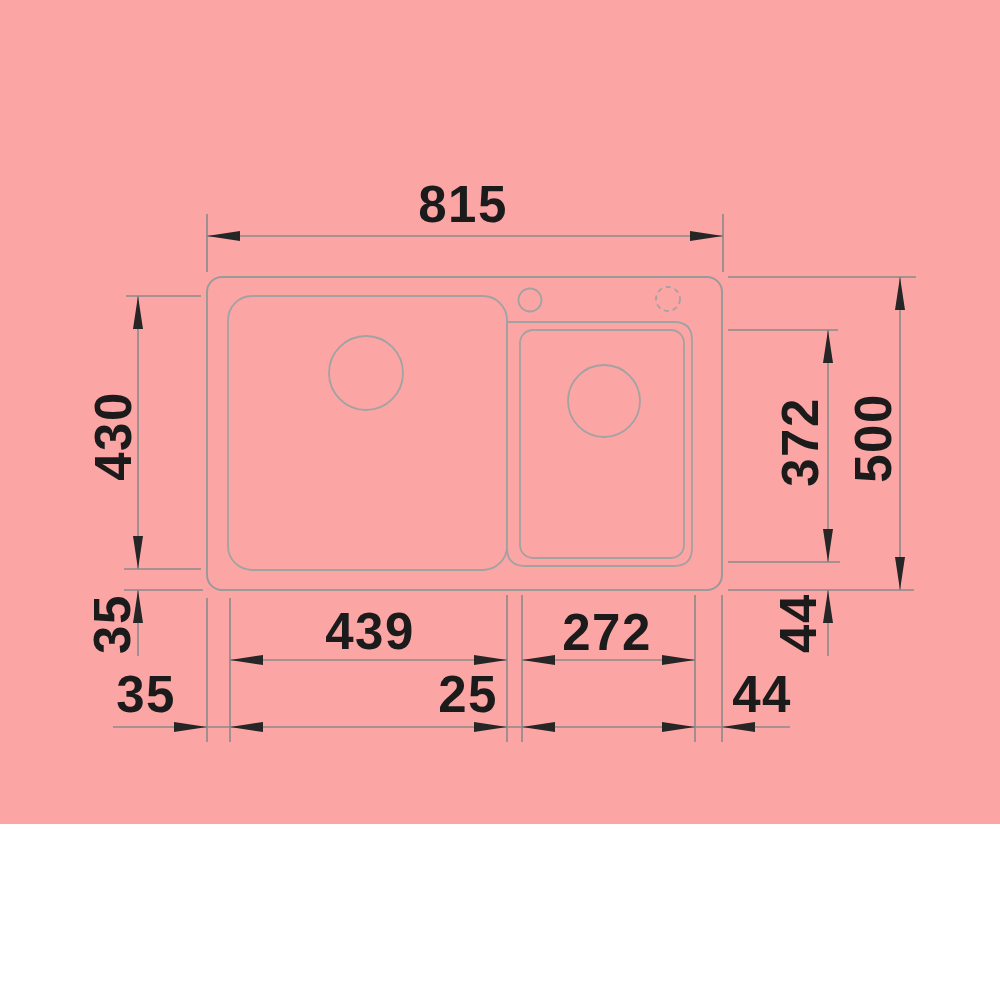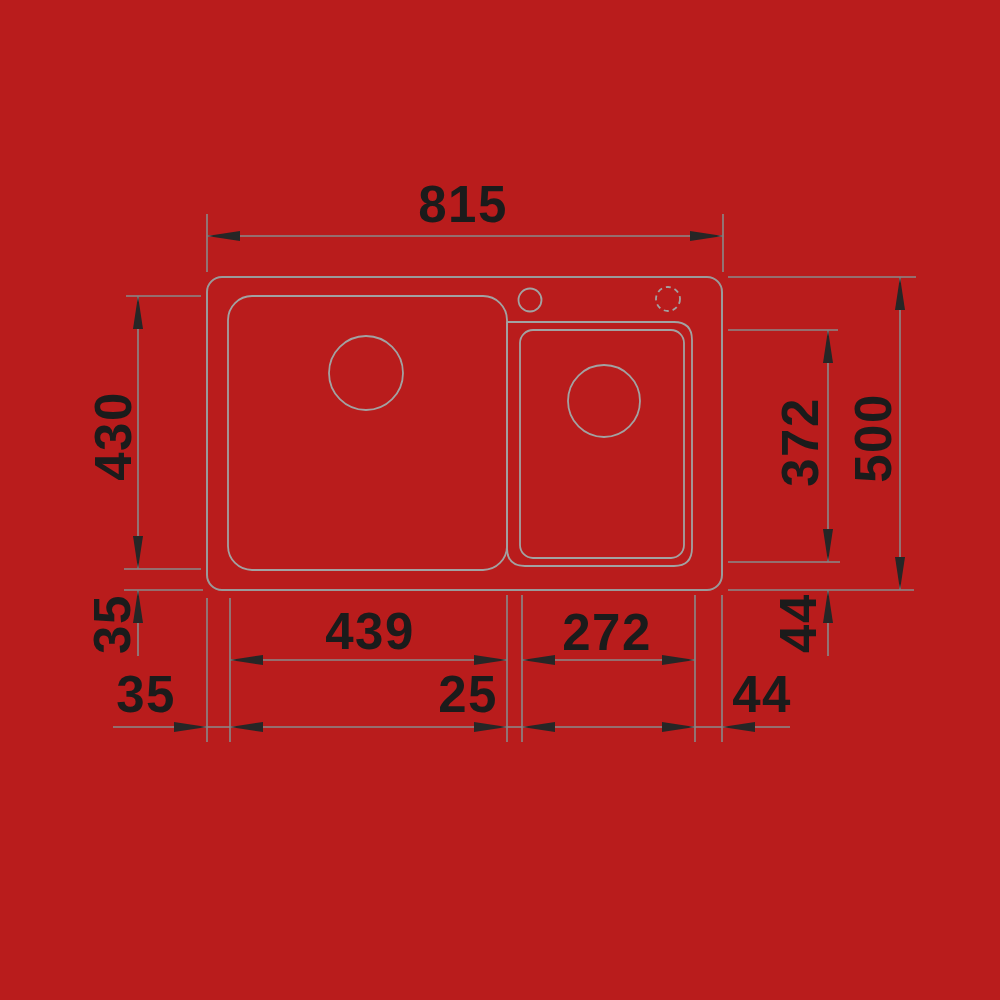--- a/index.html
+++ b/index.html
@@ -1,16 +1,16 @@
 <!DOCTYPE html>
 <html><head>
 <meta charset="utf-8">
 <style>
   html,body{margin:0;padding:0;background:#ffffff;}
-  .stage{position:relative;width:1000px;height:1000px;background:#b91c1c;overflow:hidden;}
+  .stage{position:relative;width:1000px;height:824px;background:#fca5a5;overflow:hidden;}
   svg{display:block;}
   .outline{fill:none;stroke:#9a9a9a;stroke-width:2;}
   .outline-thin{fill:none;stroke:#a2a2a2;stroke-width:1.8;}
   .dimline{fill:none;stroke:#8a8a8a;stroke-width:1.6;}
   .arrow{fill:#262626;stroke:none;}
   .dimtext{font-family:"Liberation Sans",sans-serif;font-weight:bold;font-size:51px;
            fill:#1b1b1b;letter-spacing:1.5px;text-anchor:middle;}
 </style>
 </head>
 <body>

